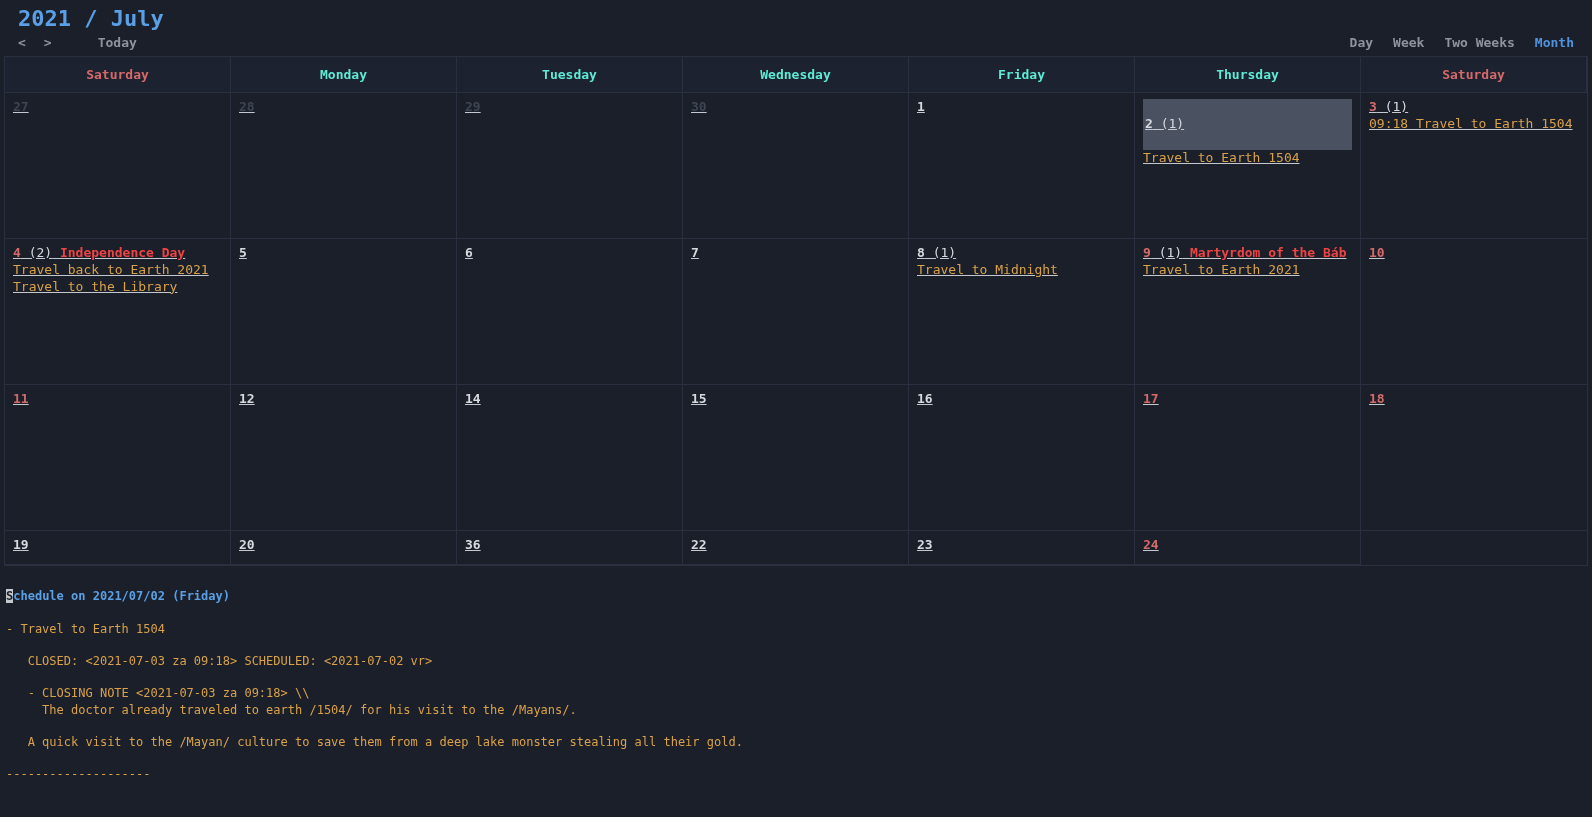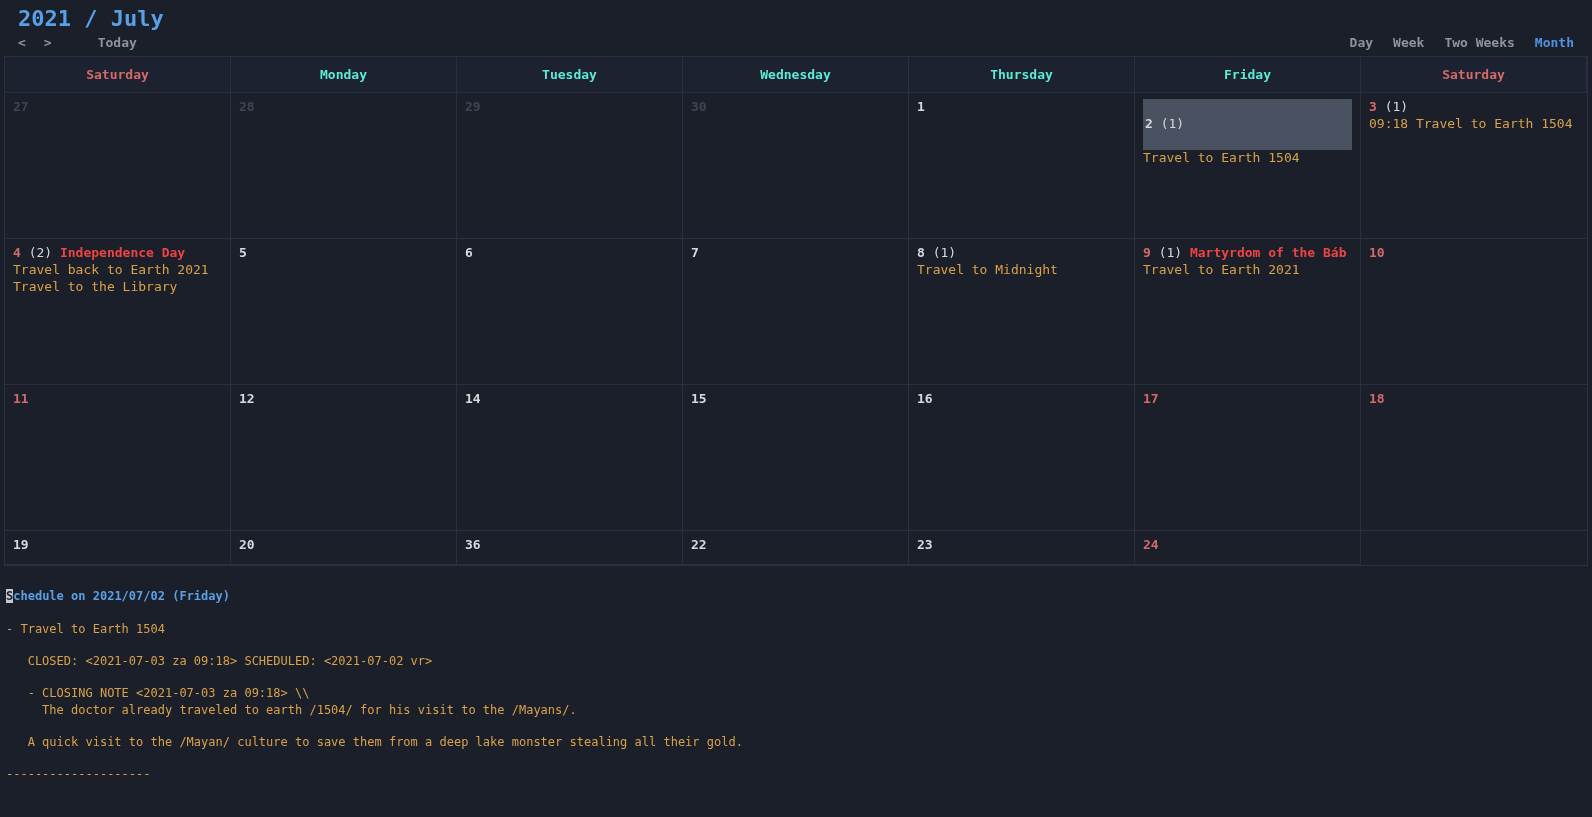--- a/index.html
+++ b/index.html
@@ -50,20 +50,21 @@
   .col-red { color: #d46a6a; }
 
   .cell {
     border-right: 1px solid #2b3040;
     border-bottom: 1px solid #2b3040;
     padding: 6px 8px 0 8px;
     min-height: 146px;
     overflow: hidden;
     line-height: 1.3;
     cursor: pointer;
+    text-decoration: underline;
   }
   .cell:nth-child(7n) { border-right: none; }
   .cell.row4 { min-height: 34px; }
 
   .daynum { display: inline; font-weight: bold; }
   .dim { color: #3e4552; }
   .white { color: #d6d9dd; }
   .red { color: #d46a6a; }
   .count { color: #d6d9dd; }
   .holiday { color: #ef4444; font-weight: bold; }
@@ -98,22 +99,22 @@
     <span class="view-btn">Two Weeks</span>
     <span class="view-btn view-active">Month</span>
   </div>
 </div>
 
 <div class="cal-grid" id="cal-grid">
     <div class="col-head col-red">Saturday</div>
     <div class="col-head col-blue">Monday</div>
     <div class="col-head col-blue">Tuesday</div>
     <div class="col-head col-blue">Wednesday</div>
+    <div class="col-head col-blue">Friday</div>
     <div class="col-head col-blue">Thursday</div>
-    <div class="col-head col-blue">Friday</div>
     <div class="col-head col-red">Saturday</div>
     <div class="cell">
       <div class="dayline"><span class="daynum dim">27</span></div>
     </div>
     <div class="cell">
       <div class="dayline"><span class="daynum dim">28</span></div>
     </div>
     <div class="cell">
       <div class="dayline"><span class="daynum dim">29</span></div>
     </div>

